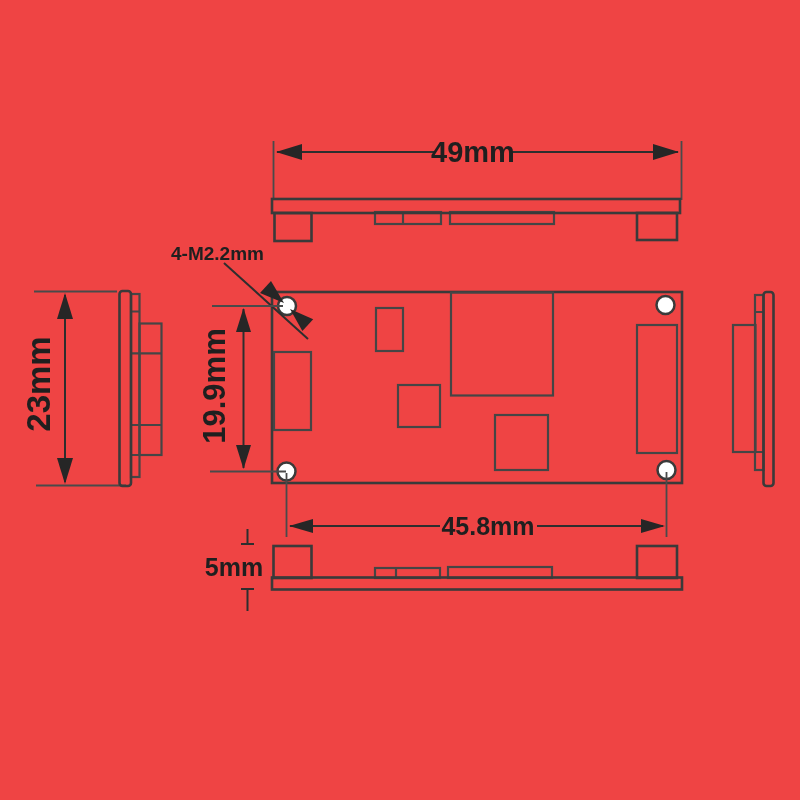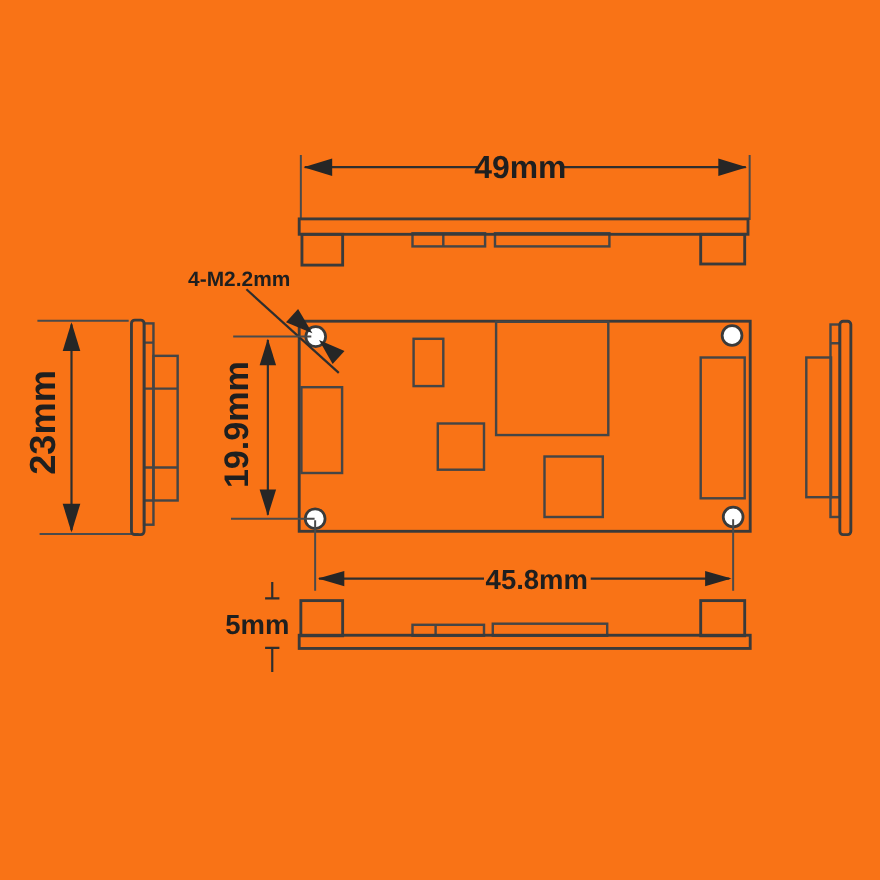--- a/index.html
+++ b/index.html
@@ -1,19 +1,19 @@
 <!DOCTYPE html>
 <html><head>
 <meta charset="utf-8">
 <style>
   html, body { margin: 0; padding: 0; background: #ffffff; }
   #canvas {
     position: relative;
     width: 800px; height: 800px;
-    background: #f97316;
+    background: #ef4444;
     font-family: "Liberation Sans", sans-serif;
     overflow: hidden;
   }
   svg { display: block; }
   .shape   { fill: none; stroke: #3a3a3a; stroke-width: 2.6; }
   .shape2  { fill: none; stroke: #454545; stroke-width: 2.2; }
   .dimline { fill: none; stroke: #2e2e2e; stroke-width: 2; }
   .extline { fill: none; stroke: #4a4a4a; stroke-width: 1.8; }
   .arrow   { fill: #262626; stroke: none; }
   .hole    { fill: #ffffff; stroke: #3a3a3a; stroke-width: 2.5; }

